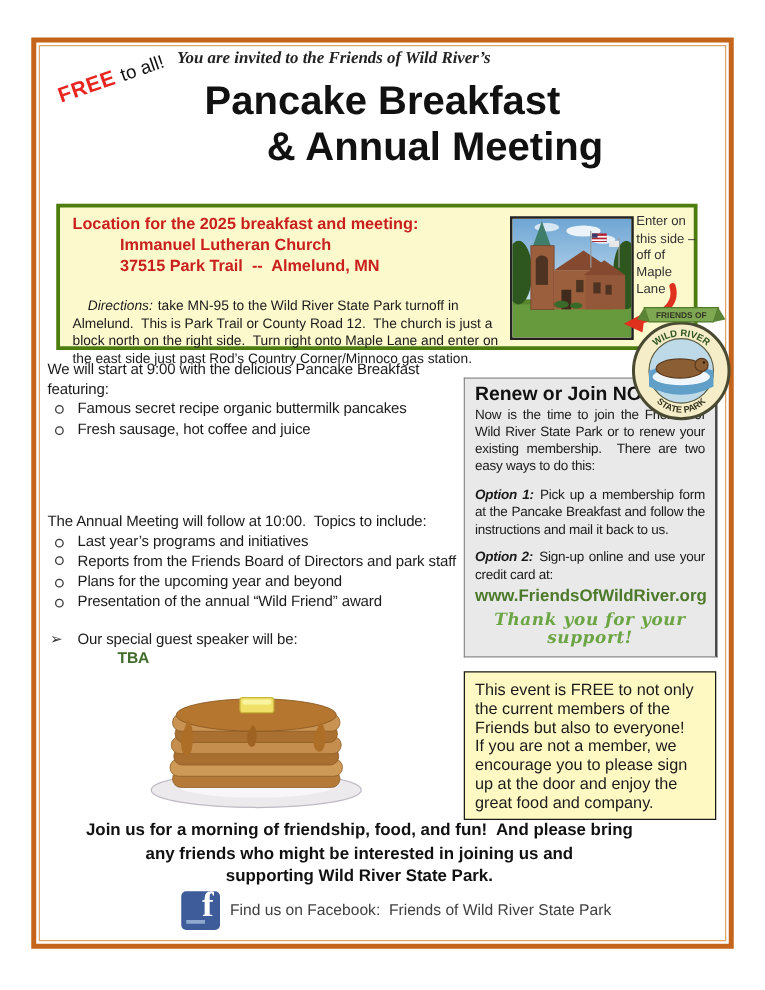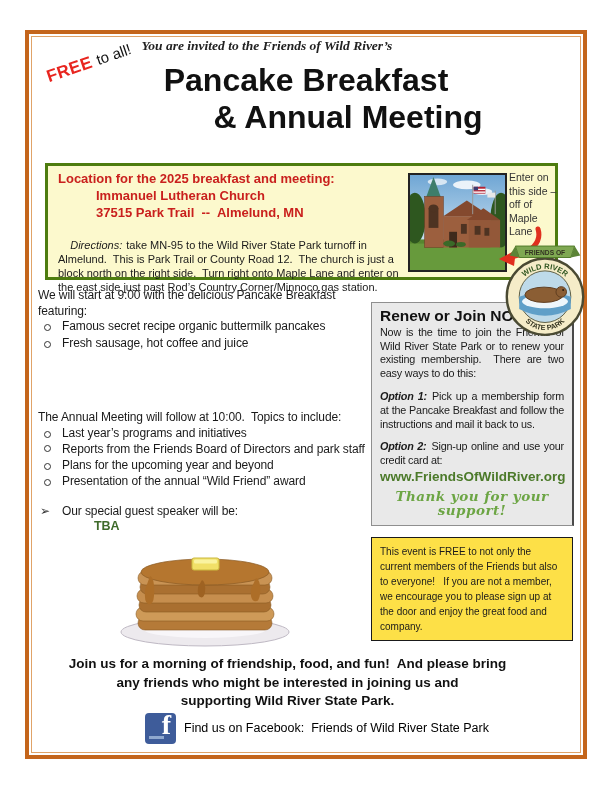--- a/index.html
+++ b/index.html
@@ -59,34 +59,34 @@
            padding:6px 8px 8px 8px;font-size:10.8px;line-height:13.8px;
            letter-spacing:-0.2px;}
   .renew-h{font-size:15.5px;font-weight:bold;color:#111;letter-spacing:0;margin:0 0 3px 0;}
   .renew-p{text-align:justify;margin:0 0 9px 0;}
   .opt-lbl{font-weight:bold;font-style:italic;margin-right:5px;}
   .renew-url{font-size:13.5px;font-weight:bold;color:#4c7a2a;letter-spacing:0;
              margin:1px 0 6px 0;cursor:pointer;}
   .thanks{font-family:"DejaVu Serif",serif;font-style:italic;font-weight:bold;
           font-size:13.5px;color:#6ca544;text-align:center;letter-spacing:.5px;}
   
-  .freebox{left:371px;top:537px;width:184px;background:#fde047;border:1.5px solid #1a1a1a;
-           padding:6px 8px;font-size:10px;line-height:15px;}
+  .freebox{left:371px;top:537px;width:184px;background:#fef9c3;border:1.5px solid #1a1a1a;
+           padding:6px 8px;font-size:13px;line-height:15px;}
   
   .pancakes{left:110px;top:538px;}
   
   .closing{left:30px;top:655px;width:515px;text-align:center;font-size:13.5px;
            font-weight:bold;line-height:18.5px;color:#111;}
   
   .fb-icon{left:145px;top:713px;width:31px;height:31px;background:#3e5c9a;
            border-radius:4px;cursor:pointer;}
   .fb-f{position:absolute;right:5px;top:-4px;color:#fff;font-weight:bold;
         font-size:28px;font-family:"Liberation Serif",serif;}
   .fb-bar{position:absolute;left:4px;bottom:5px;width:15px;height:3px;background:#8fa8cf;}
-  .fb-text{left:184px;top:721px;font-size:12.5px;color:#000000;cursor:pointer;}
+  .fb-text{left:184px;top:721px;font-size:12.5px;color:#404040;cursor:pointer;}
 </style>
 </head>
 <body>
 
 <div class="frame">
   <div class="frame-inner"></div>
 </div>
 
 <div class="abs invite">You are invited to the Friends of Wild River’s</div>
 

